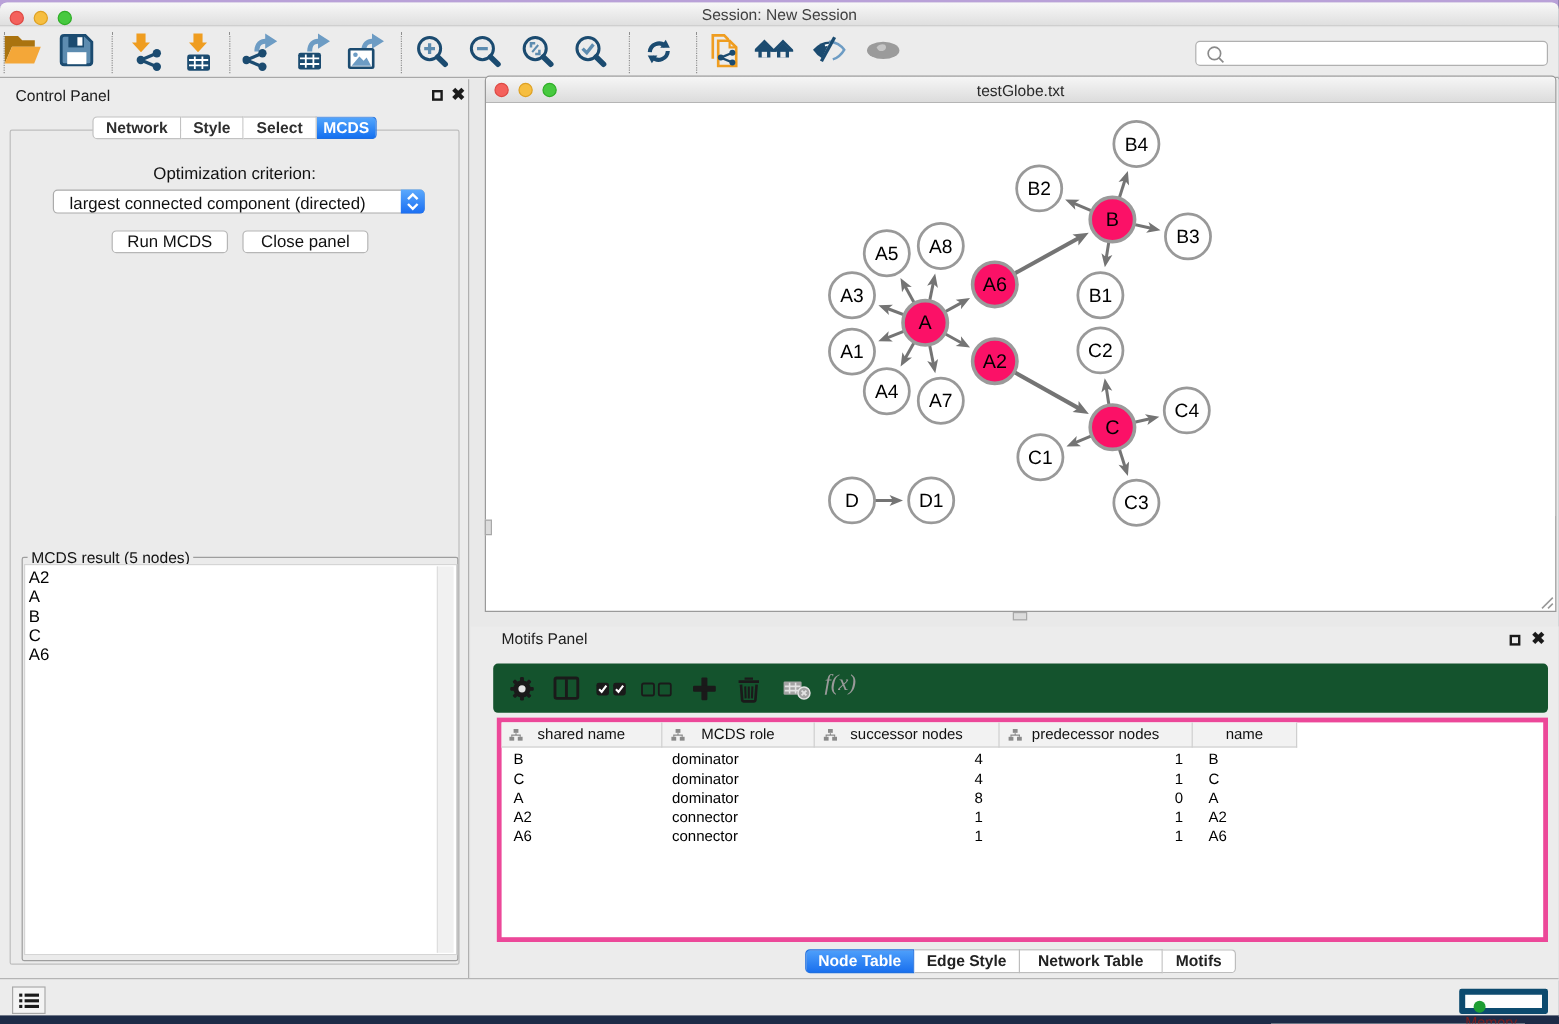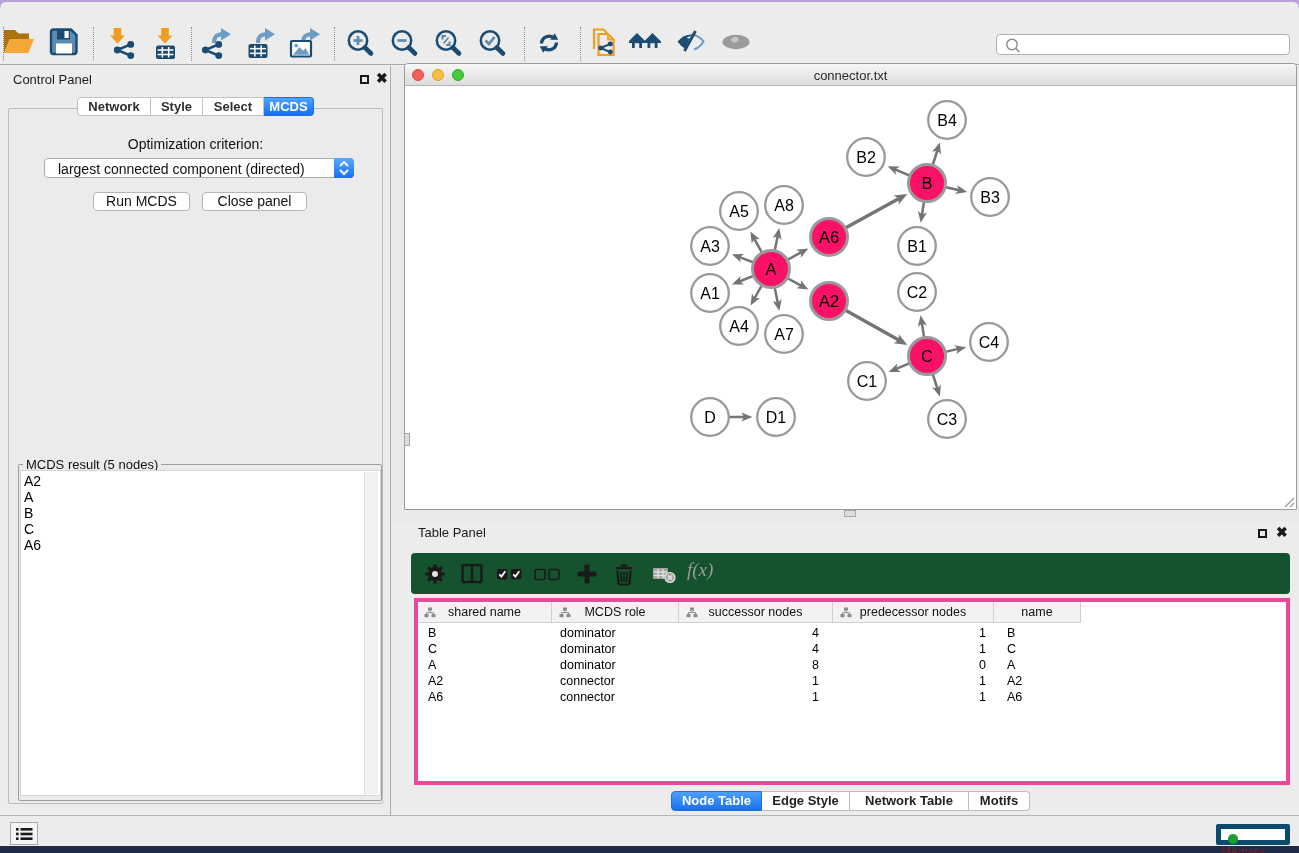--- a/index.html
+++ b/index.html
@@ -58,20 +58,26 @@
 
 #statusbar { position:absolute; left:0; top:813px; width:1299px; height:31px; background:#ececec; border-top:1px solid #b4b4b4; }
 #listbtn { position:absolute; left:10px; top:6px; width:28px; height:23px; background:#f4f4f4; border:1px solid #a8a8a8; }
 #membtn { position:absolute; left:1216px; top:8px; width:74px; height:21px; background:#fdfdfd; border:5px solid #0c4a6e; border-radius:2px; font-size:12px; color:#7f1d1d; }
 svg text { font-family:"Liberation Sans", sans-serif; }
 </style>
 </head>
 <body>
 <div id="desktoptop"></div>
 <div id="mainwin">
+  <div id="titlebar">
+    <div class="light" style="left:8px;background:#f4615c;border:1px solid #dd4a44;"></div>
+    <div class="light" style="left:28px;background:#f6be40;border:1px solid #dea123;"></div>
+    <div class="light" style="left:48px;background:#47c93f;border:1px solid #2fae27;"></div>
+    <div class="t">Session: New Session</div>
+  </div>
   <div id="toolbar">
     <div class="tsep" style="left:3px;"></div>
     <svg class="ticon" style="left:3px;top:3px;" width="32" height="34" viewBox="0 0 32 34">
         <path d="M1 27 L1 4 L12 4 L15.5 7.5 L26 7.5 L26 13 L7 13 Z" fill="#aa730f"></path>
         <path d="M7 13 L31 13 L25.5 27 L1 27 Z" fill="#f4a738"></path>
       </svg>
     <svg class="ticon" style="left:48px;top:2px;" width="32" height="34" viewBox="0 0 32 34">
         <path d="M3 7 Q3 4.5 5.5 4.5 L23 4.5 L28.5 10 L28.5 26.5 Q28.5 29 26 29 L5.5 29 Q3 29 3 26.5 Z" fill="#5d8cb0" stroke="#1b4b70" stroke-width="2.4"></path>
         <rect x="9" y="5" width="13" height="9.5" fill="#1b4b70"></rect>
         <rect x="16.5" y="6" width="4.2" height="7" fill="#fff"></rect>
@@ -217,21 +223,21 @@
         <div class="seg" style="width:52px;">Style</div>
         <div class="seg" style="width:61px;">Select</div>
         <div class="seg sel last" style="width:50px;">MCDS</div>
       </div>
     </div>
     <div id="netwin">
       <div id="nettitle">
         <div class="light" style="left:7px;top:5px;background:#f4615c;border:1px solid #dd4a44;"></div>
         <div class="light" style="left:27px;top:5px;background:#f6be40;border:1px solid #dea123;"></div>
         <div class="light" style="left:47px;top:5px;background:#47c93f;border:1px solid #2fae27;"></div>
-        <div class="t">connector.txt</div>
+        <div class="t">testGlobe.txt</div>
       </div>
       <div id="netcanvas">
         <svg width="891" height="423" viewBox="405 86 891 423">
             <line x1="771.0" y1="269.0" x2="754.2" y2="238.6" stroke="#747474" stroke-width="2.5"></line>
 <polygon points="750.4,231.6 759.8,239.2 754.4,238.9 751.7,243.6" fill="#747474"></polygon>
 <line x1="771.0" y1="269.0" x2="777.7" y2="235.9" stroke="#747474" stroke-width="2.5"></line>
 <polygon points="779.3,228.0 781.6,239.9 777.6,236.3 772.6,238.1" fill="#747474"></polygon>
 <line x1="771.0" y1="269.0" x2="739.5" y2="257.1" stroke="#747474" stroke-width="2.5"></line>
 <polygon points="732.0,254.3 744.1,253.9 739.8,257.3 740.8,262.5" fill="#747474"></polygon>
 <line x1="771.0" y1="269.0" x2="739.3" y2="281.5" stroke="#747474" stroke-width="2.5"></line>
@@ -310,21 +316,21 @@
 <text x="776" y="422.5" text-anchor="middle" font-size="16">D1</text>
           </svg>
       </div>
       <svg style="position:absolute;right:1px;bottom:1px;" width="12" height="12">
           <path d="M11 2 L2 11 M11 7 L7 11" stroke="#9a9a9a" stroke-width="1.3" fill="none"></path>
         </svg>
     </div>
     <div style="position:absolute;left:404px;top:367px;width:6px;height:13px;background:#dcdcdc;border:1px solid #a8a8a8;"></div>
     <div style="position:absolute;left:844px;top:444px;width:12px;height:7px;background:#dcdcdc;border:1px solid #a8a8a8;"></div>
     <div id="tpanel">
-      <div class="ptitle">Table Panel</div>
+      <div class="ptitle">Motifs Panel</div>
       <div class="floatbtn" style="left:866px;top:7px;"></div>
       <div class="closex" style="left:884px;top:2px;">✖</div>
       <div id="ttoolbar">
           <svg style="position:absolute;left:11px;top:8px;" width="26" height="26" viewBox="0 0 26 26">
             <circle cx="13" cy="13" r="7.2" fill="#1a1a1a"></circle>
             <circle cx="13" cy="13" r="3" fill="#e3e3e3"></circle>
             <rect x="11.4" y="3.2" width="3.2" height="4.4" rx="1" fill="#1a1a1a" transform="rotate(0 13 13)"></rect>
             <rect x="11.4" y="3.2" width="3.2" height="4.4" rx="1" fill="#1a1a1a" transform="rotate(45 13 13)"></rect>
             <rect x="11.4" y="3.2" width="3.2" height="4.4" rx="1" fill="#1a1a1a" transform="rotate(90 13 13)"></rect>
             <rect x="11.4" y="3.2" width="3.2" height="4.4" rx="1" fill="#1a1a1a" transform="rotate(135 13 13)"></rect>

